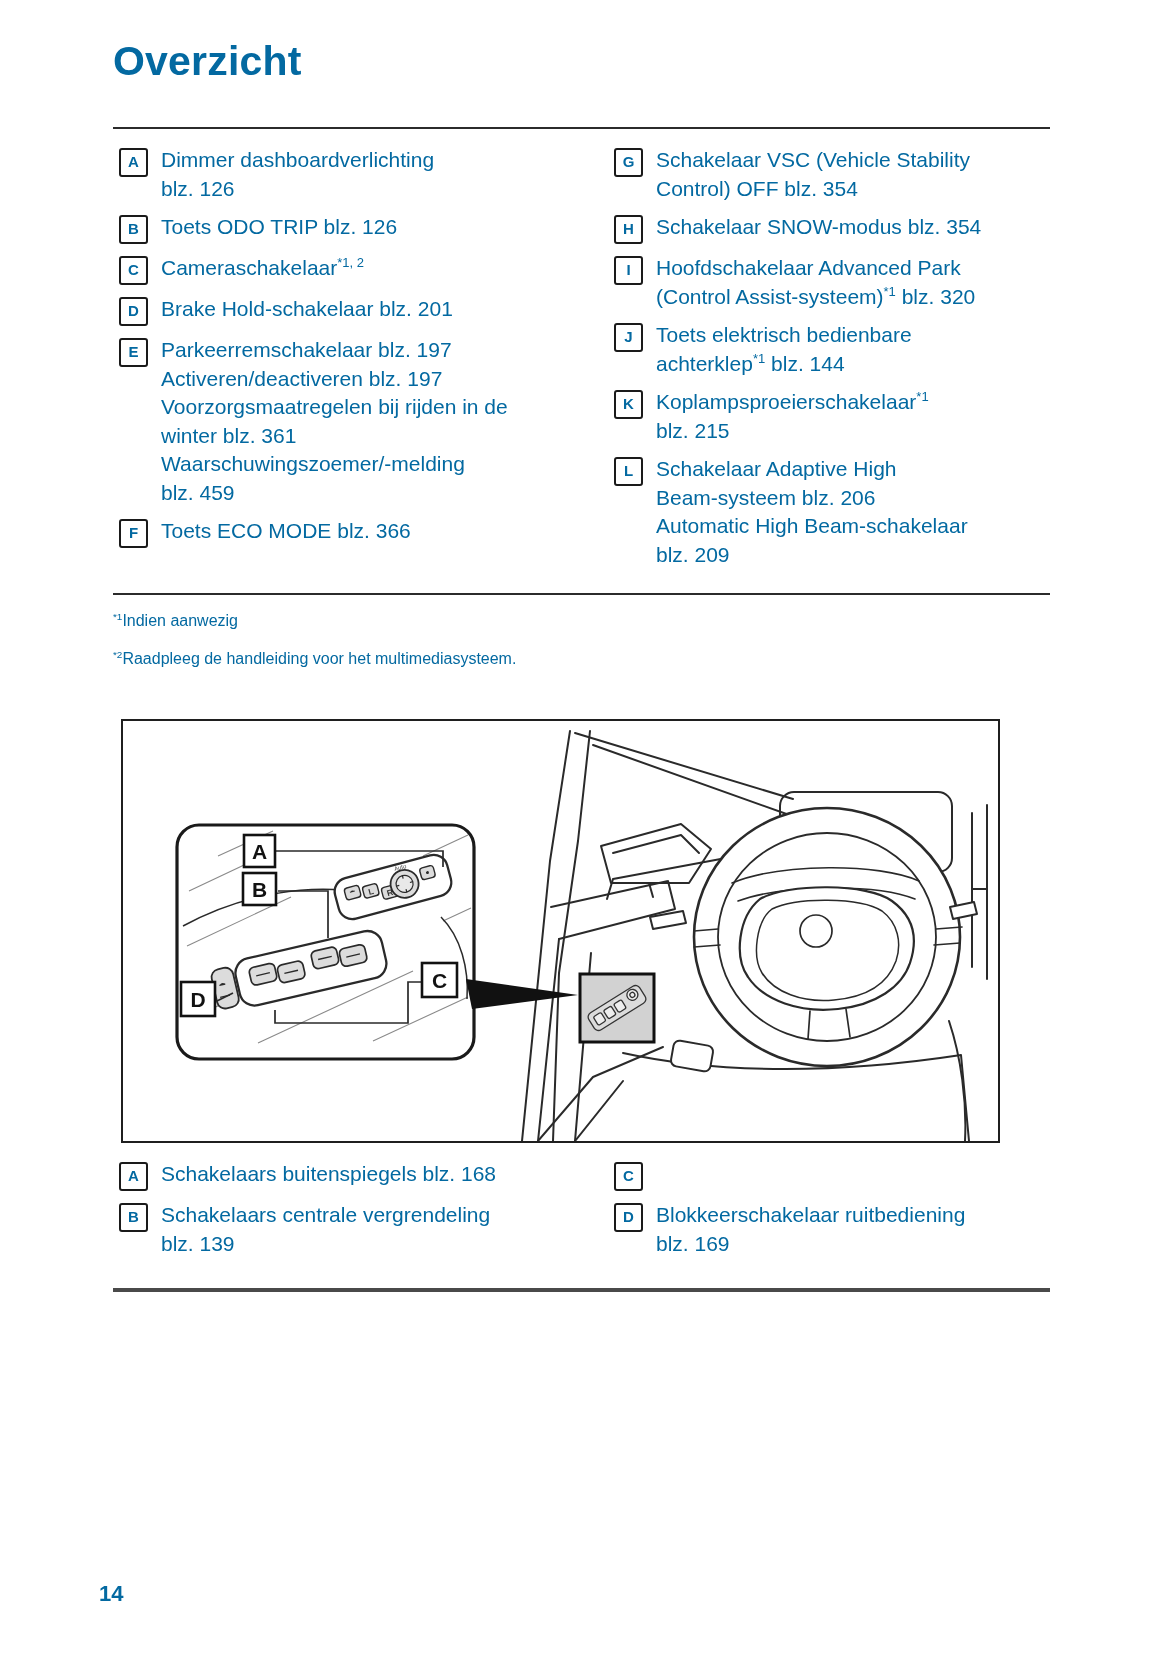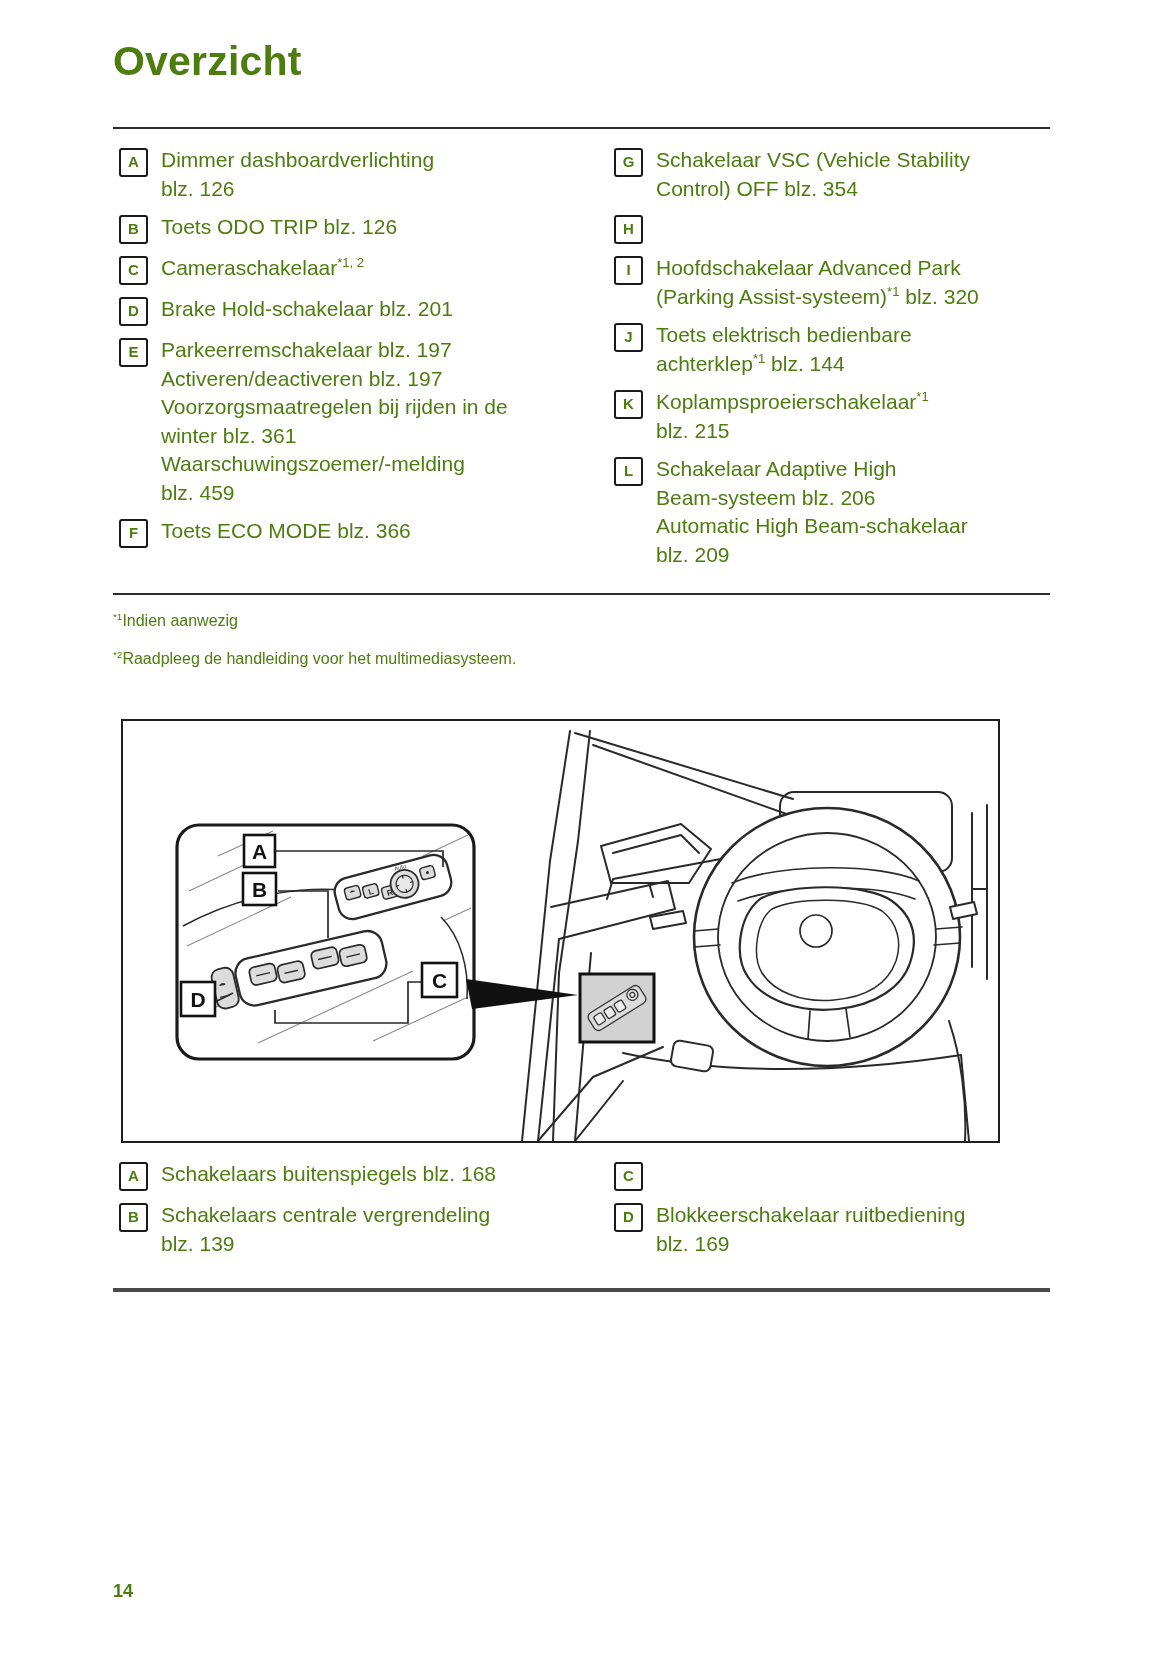--- a/index.html
+++ b/index.html
@@ -1,17 +1,17 @@
 <!DOCTYPE html>
 <html><head>
 <meta charset="utf-8">
 <style>
   html,body{margin:0;padding:0;background:#ffffff;}
   .page{position:relative;width:1165px;height:1653px;background:#fff;
-        font-family:"Liberation Sans",sans-serif;color:#4d7c0f;overflow:hidden;}
+        font-family:"Liberation Sans",sans-serif;color:#0369a1;overflow:hidden;}
   .title{position:absolute;left:113px;top:38px;font-size:41px;font-weight:700;letter-spacing:.2px;}
   .rule{position:absolute;left:113px;width:937px;background:#2b2b2b;}
   #rule1{top:127px;height:2px}
   #rule2{top:593px;height:2px}
   #rule3{top:1288px;height:4px;background:#4a4a4a}
   .col{position:absolute;font-size:21px;line-height:28.5px;}
   #col-tl{left:118px;top:146px;width:470px}
   #col-tr{left:613px;top:146px;width:445px}
   #col-bl{left:118px;top:1160px;width:470px}
   #col-br{left:613px;top:1160px;width:445px}
@@ -19,21 +19,21 @@
   .keybox{flex:0 0 auto;width:25px;height:25px;border:2px solid #1a1a1a;border-radius:3px;
           display:flex;align-items:center;justify-content:center;
           font-size:15px;font-weight:700;margin:2px 13px 0 1px;background:#fff;}
   .itemtext{flex:1;}
   sup{font-size:62%;vertical-align:super;line-height:0;margin-top:40px;}
   .fn{position:absolute;left:113px;font-size:16px;}
   #fn1{top:612px} #fn2{top:650px}
   .figure{position:absolute;left:121px;top:719px;width:879px;height:424px;
           border:2px solid #1f1f1f;box-sizing:border-box;background:#fff;}
   .figure svg{display:block;width:875px;height:420px;}
-  .pagenum{position:absolute;left:113px;top:1581px;font-size:18px;font-weight:700;}
+  .pagenum{position:absolute;left:99px;top:1581px;font-size:22px;font-weight:700;}
   .figlbl{font-family:"Liberation Sans",sans-serif;font-weight:700;font-size:21px;fill:#111;text-anchor:middle;}
   .paneltxt{font-family:"Liberation Sans",sans-serif;font-weight:700;font-size:8.5px;fill:#333;text-anchor:middle;}
   .panelauto{font-family:"Liberation Sans",sans-serif;font-size:6px;fill:#444;text-anchor:middle;}
 </style>
 </head>
 <body>
 
 <div class="page">
 
   <div class="title">Overzicht</div>
@@ -66,24 +66,25 @@
         <div class="itemtext"><span>Toets ECO MODE blz. 366</span></div>
       </div>
     </div>
   <div class="col" id="col-tr">
       <div class="item">
         <span class="keybox">G</span>
         <div class="itemtext"><span>Schakelaar VSC (Vehicle Stability</span><br><span>Control) OFF blz. 354</span></div>
       </div>
       <div class="item">
         <span class="keybox">H</span>
+        <div class="itemtext"><span>Schakelaar SNOW-modus blz. 354</span></div>
       </div>
       <div class="item">
         <span class="keybox">I</span>
-        <div class="itemtext"><span>Hoofdschakelaar Advanced Park</span><br><span>(Parking Assist-systeem)</span><sup>*1</sup><span> blz. 320</span></div>
+        <div class="itemtext"><span>Hoofdschakelaar Advanced Park</span><br><span>(Control Assist-systeem)</span><sup>*1</sup><span> blz. 320</span></div>
       </div>
       <div class="item">
         <span class="keybox">J</span>
         <div class="itemtext"><span>Toets elektrisch bedienbare</span><br><span>achterklep</span><sup>*1</sup><span> blz. 144</span></div>
       </div>
       <div class="item">
         <span class="keybox">K</span>
         <div class="itemtext"><span>Koplampsproeierschakelaar</span><sup>*1</sup><br><span>blz. 215</span></div>
       </div>
       <div class="item">

